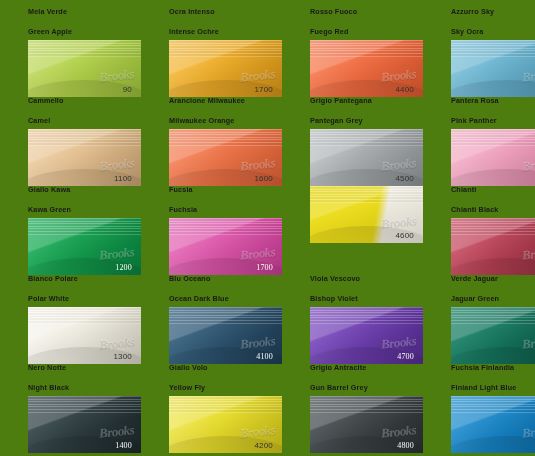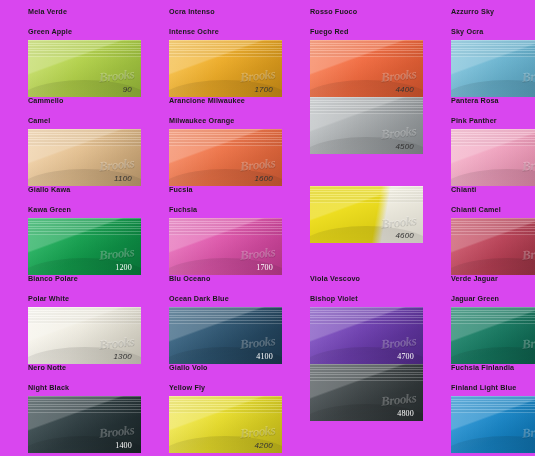--- a/index.html
+++ b/index.html
@@ -7,21 +7,21 @@
     width: 535px;
     height: 456px;
     background: #ffffff;
     font-family: "Liberation Sans", sans-serif;
     overflow: hidden;
   }
   #chart-root {
     position: relative;
     width: 535px;
     height: 456px;
-    background: #d946ef;
+    background: #4d7c0f;
   }
   .swatch-grid {
     position: absolute;
     left: 0; top: 0;
     width: 535px;
     height: 456px;
     display: grid;
     grid-template-columns: repeat(4, 1fr);
     grid-template-rows: repeat(5, 1fr);
     column-gap: 0px;
@@ -126,21 +126,21 @@
     font-size: 8px;
     color: #3a3a3a;
     letter-spacing: 0.2px;
   }
   .code-inside {
     right: 9px;
     bottom: 3px;
     color: #ffffff;
   }
   .code-dark { color: #ffffff; font-family: Liberation Serif, serif; }
-  .code-light { color: #333333; font-style: italic; }
+  .code-light { color: #333333; }
 </style>
 </head>
 <body>
 
 <div id="chart-root">
   <div class="swatch-grid">
       <div class="swatch-cell">
         <div class="swatch-names">
           <span class="name-it">Mela Verde</span>
           <span class="name-en">Green Apple</span>
@@ -217,20 +217,24 @@
         <div class="swatch-chip">
           <div class="chip-base" style="background: linear-gradient(115deg, rgb(245, 142, 105) 0%, rgb(239, 116, 72) 45%, rgb(218, 96, 54) 100%);"></div>
           <div class="chip-ribs"></div>
           <div class="chip-curve"></div>
           <div class="chip-diag"></div>
           <div class="chip-emboss">Brooks</div>
           <div class="swatch-code code-inside code-light">1600</div>
         </div>
       </div>
       <div class="swatch-cell">
+        <div class="swatch-names">
+          <span class="name-it">Grigio Pantegana</span>
+          <span class="name-en">Pantegan Grey</span>
+        </div>
         <div class="swatch-chip">
           <div class="chip-base" style="background: linear-gradient(115deg, rgb(195, 199, 201) 0%, rgb(169, 173, 175) 45%, rgb(142, 147, 150) 100%);"></div>
           <div class="chip-ribs"></div>
           <div class="chip-curve"></div>
           <div class="chip-diag"></div>
           <div class="chip-emboss">Brooks</div>
           <div class="swatch-code code-inside code-light">4500</div>
         </div>
       </div>
       <div class="swatch-cell">
@@ -280,21 +284,21 @@
           <div class="chip-ribs"></div>
           <div class="chip-curve"></div>
           <div class="chip-diag"></div>
           <div class="chip-emboss">Brooks</div>
           <div class="swatch-code code-inside code-light">4600</div>
         </div>
       </div>
       <div class="swatch-cell">
         <div class="swatch-names">
           <span class="name-it">Chianti</span>
-          <span class="name-en">Chianti Camel</span>
+          <span class="name-en">Chianti Black</span>
         </div>
         <div class="swatch-chip">
           <div class="chip-base" style="background: linear-gradient(115deg, rgb(207, 93, 113) 0%, rgb(184, 64, 85) 45%, rgb(147, 48, 63) 100%);"></div>
           <div class="chip-ribs"></div>
           <div class="chip-curve"></div>
           <div class="chip-diag"></div>
           <div class="chip-emboss">Brooks</div>
         </div>
       </div>
       <div class="swatch-cell">
@@ -374,20 +378,24 @@
         <div class="swatch-chip">
           <div class="chip-base" style="background: linear-gradient(115deg, rgb(240, 232, 95) 0%, rgb(232, 221, 43) 45%, rgb(207, 196, 27) 100%);"></div>
           <div class="chip-ribs"></div>
           <div class="chip-curve"></div>
           <div class="chip-diag"></div>
           <div class="chip-emboss">Brooks</div>
           <div class="swatch-code code-inside code-light">4200</div>
         </div>
       </div>
       <div class="swatch-cell">
+        <div class="swatch-names">
+          <span class="name-it">Grigio Antracite</span>
+          <span class="name-en">Gun Barrel Grey</span>
+        </div>
         <div class="swatch-chip">
           <div class="chip-base" style="background: linear-gradient(115deg, rgb(83, 91, 94) 0%, rgb(62, 69, 71) 45%, rgb(43, 49, 51) 100%);"></div>
           <div class="chip-ribs"></div>
           <div class="chip-curve"></div>
           <div class="chip-diag"></div>
           <div class="chip-emboss">Brooks</div>
           <div class="swatch-code code-inside code-dark">4800</div>
         </div>
       </div>
       <div class="swatch-cell">

